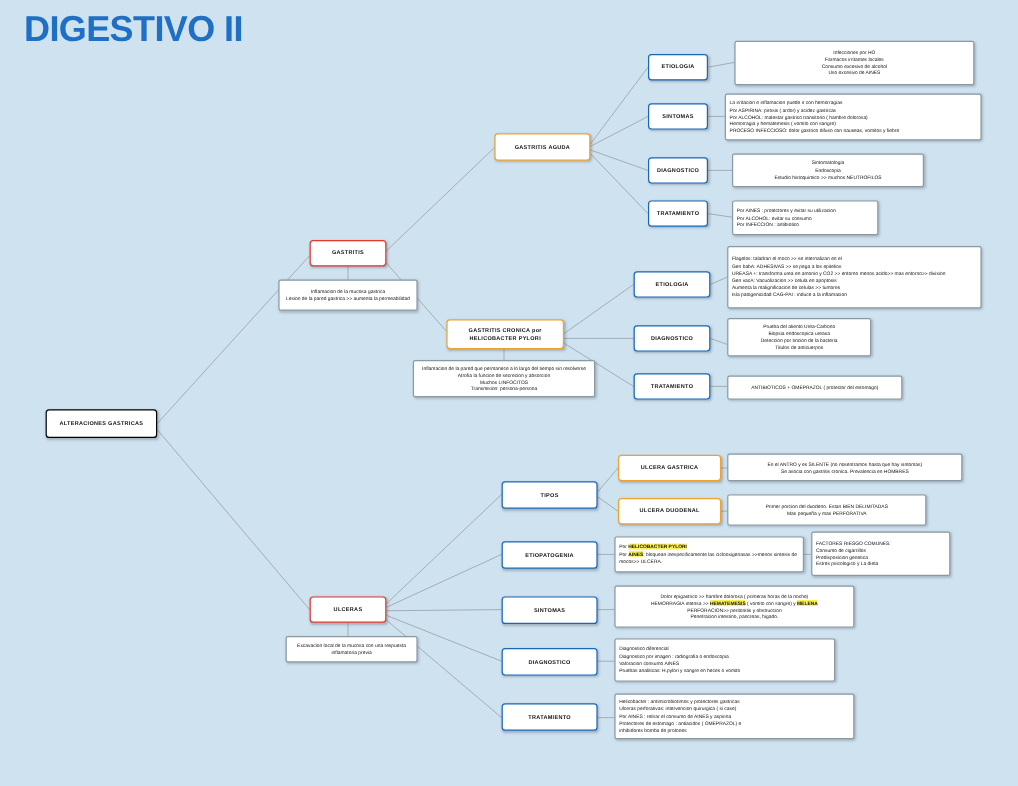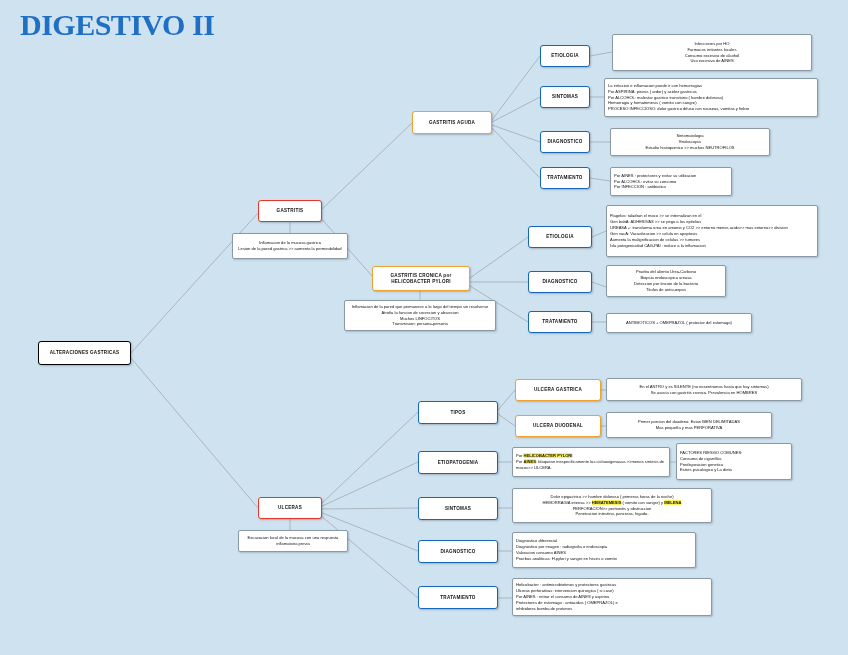--- a/index.html
+++ b/index.html
@@ -9,21 +9,21 @@
     font-family:"Liberation Sans", sans-serif;
     overflow:hidden;
     position:relative;
   }
   #canvas{position:absolute;inset:0;}
   svg.links{position:absolute;left:0;top:0;width:848px;height:655px;pointer-events:none;}
   .title{
     position:absolute;left:20px;top:8px;
     font-size:30px;font-weight:bold;color:#1f6fc4;
     letter-spacing:-0.5px;
-    font-family:Liberation Serif, serif;
+    font-family:Liberation Sans, sans-serif;
   }
   .node{
     position:absolute;
     background:#ffffff;
     box-sizing:border-box;
     display:flex;align-items:center;justify-content:center;
     text-align:center;
     border-radius:3px;
     box-shadow:1px 1px 2px rgba(80,90,100,0.35);
     overflow:hidden;

